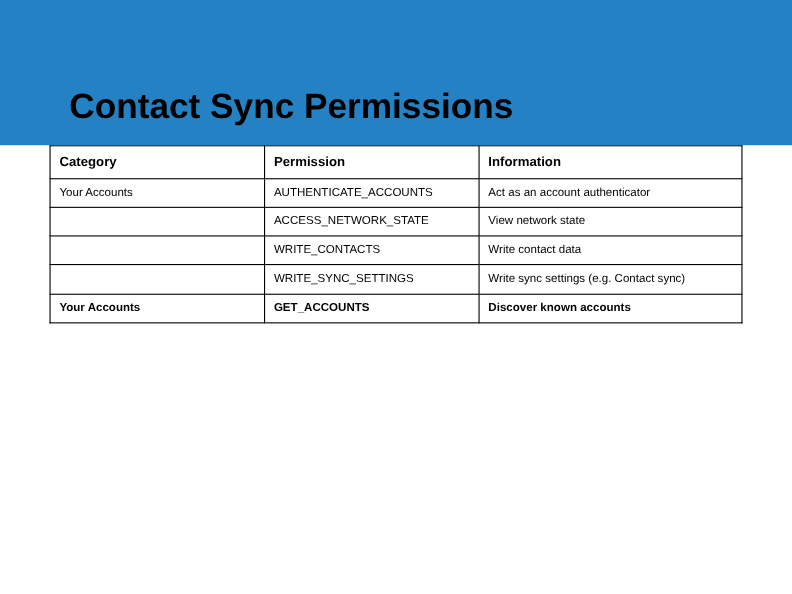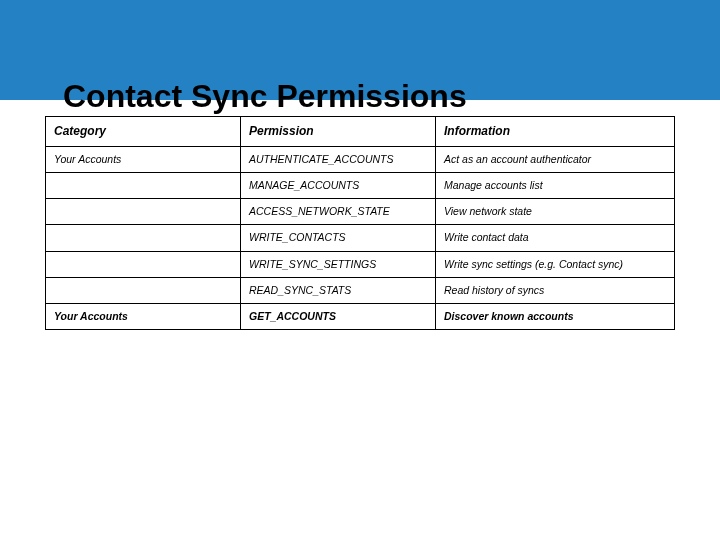--- a/index.html
+++ b/index.html
@@ -6,36 +6,35 @@
     margin: 0;
     padding: 0;
     width: 720px;
     height: 540px;
     font-family: Arial, Helvetica, sans-serif;
     background: #fff;
     color: #000;
   }
   .header-band {
     background: #2482c4;
-    height: 100px;
+    height: 132px;
     width: 100%;
     position: relative;
   }
   .title {
     position: absolute;
     left: 63px;
     top: 78px;
     font-size: 32px;
     font-weight: bold;
     color: #000;
   }
   .table-wrap {
     padding: 0 45px;
-    margin-top: 16px;
-    font-style: italic;
+    margin-top: 0;
   }
   table {
     width: 100%;
     border-collapse: collapse;
     table-layout: fixed;
   }
   col.col-cat { width: 31%; }
   col.col-perm { width: 31%; }
   col.col-desc { width: 38%; }
   th, td {
@@ -83,43 +82,33 @@
       </tr>
     </thead>
     <tbody id="perm-body">
         <tr>
           <td class="cat plain">Your Accounts</td>
           <td class="perm">AUTHENTICATE_ACCOUNTS</td>
           <td class="desc">Act as an account authenticator</td>
         </tr>
         <tr>
           <td class="cat plain"></td>
-          <td class="perm">MANAGE_ACCOUNTS</td>
-          <td class="desc">Manage accounts list</td>
-        </tr>
-        <tr>
-          <td class="cat plain"></td>
           <td class="perm">ACCESS_NETWORK_STATE</td>
           <td class="desc">View network state</td>
         </tr>
         <tr>
           <td class="cat plain"></td>
           <td class="perm">WRITE_CONTACTS</td>
           <td class="desc">Write contact data</td>
         </tr>
         <tr>
           <td class="cat plain"></td>
           <td class="perm">WRITE_SYNC_SETTINGS</td>
           <td class="desc">Write sync settings (e.g. Contact sync)</td>
         </tr>
         <tr>
-          <td class="cat plain"></td>
-          <td class="perm">READ_SYNC_STATS</td>
-          <td class="desc">Read history of syncs</td>
-        </tr>
-        <tr>
           <td class="cat bold">Your Accounts</td>
           <td class="perm bold">GET_ACCOUNTS</td>
           <td class="desc bold">Discover known accounts</td>
         </tr>
       </tbody>
   </table>
 </div>
 
 </body></html>

